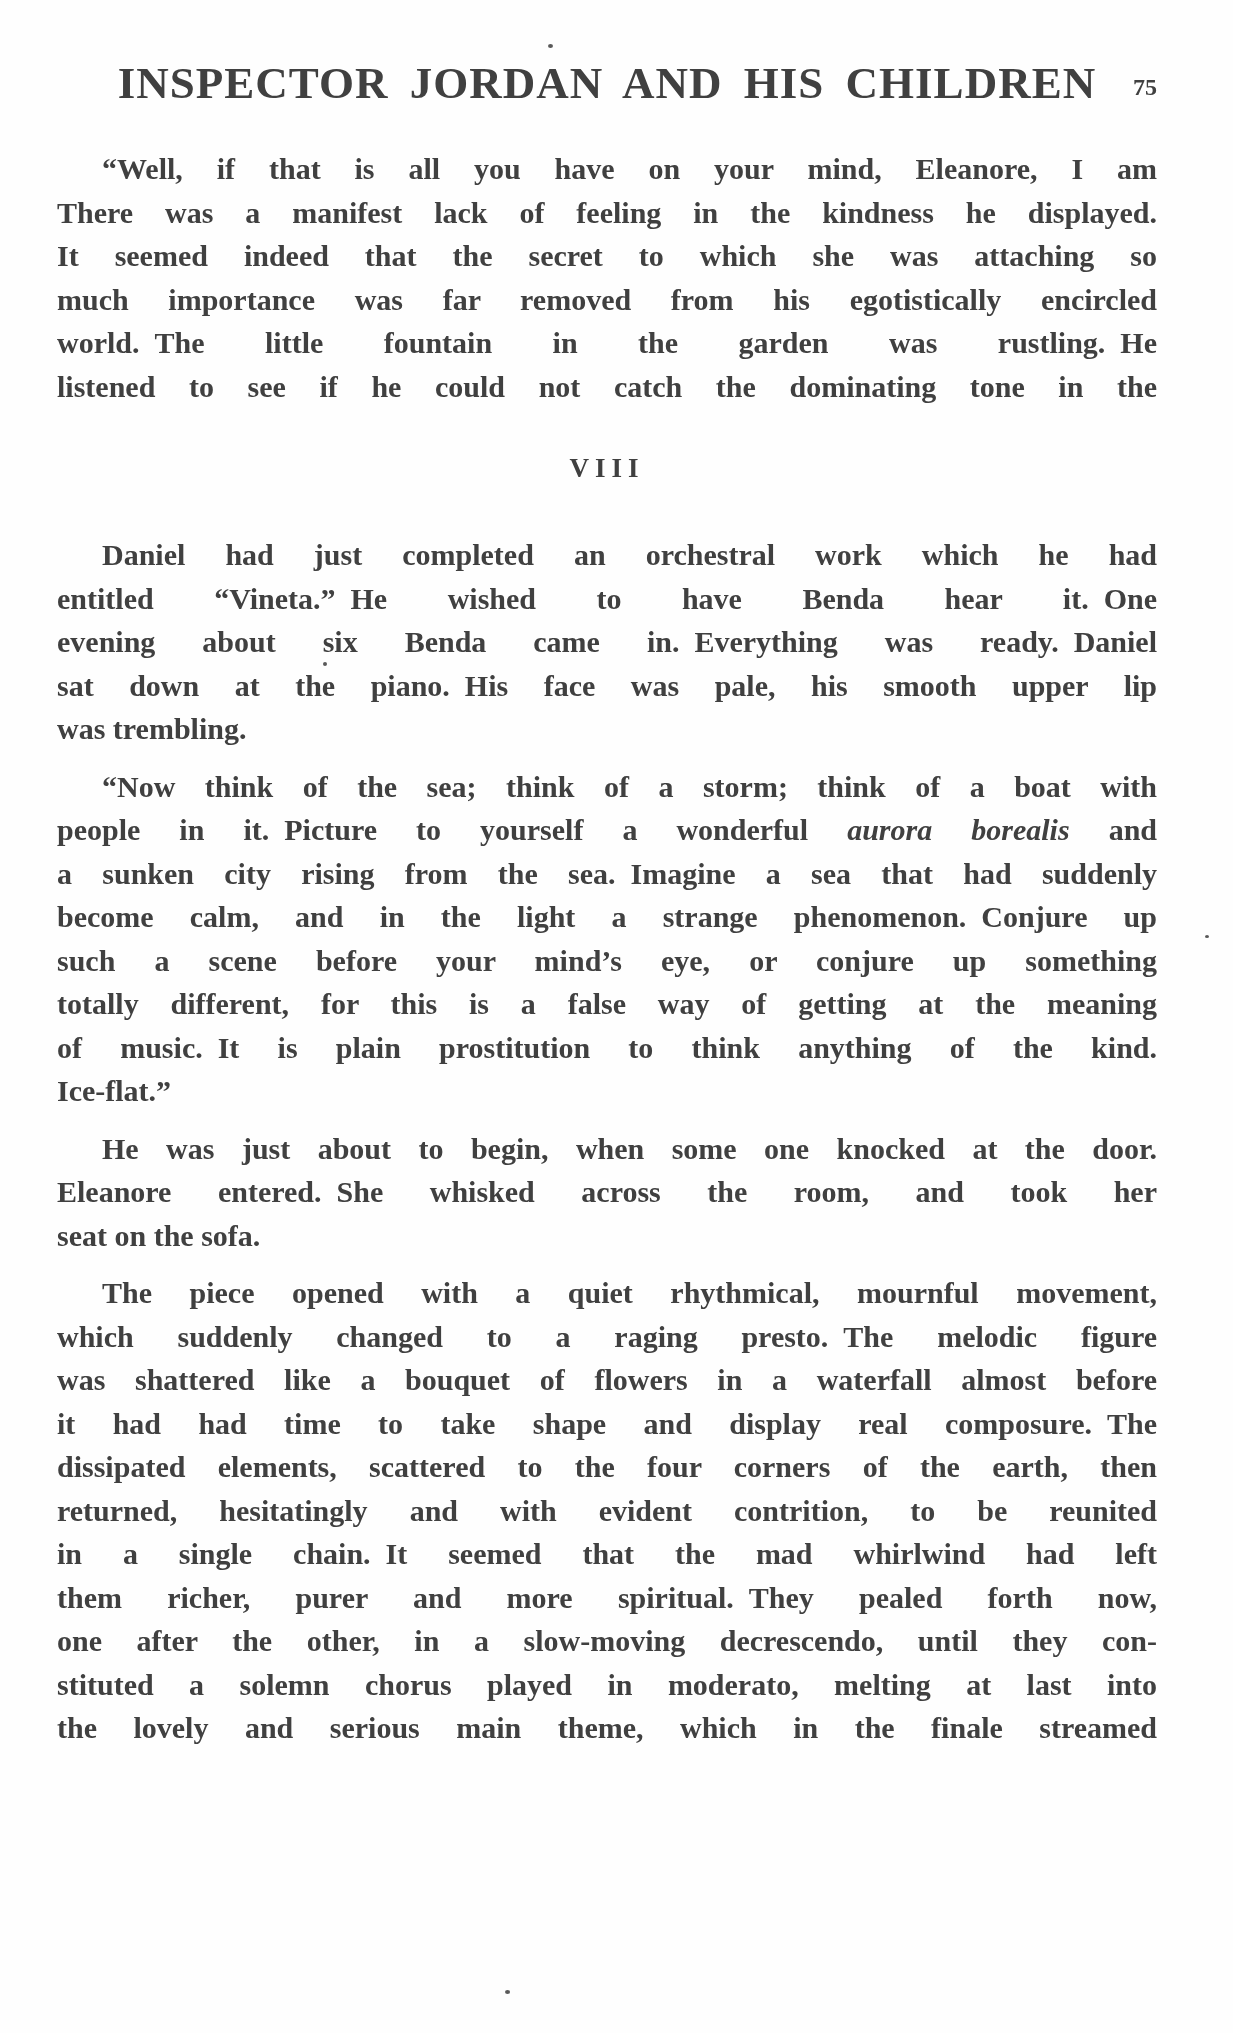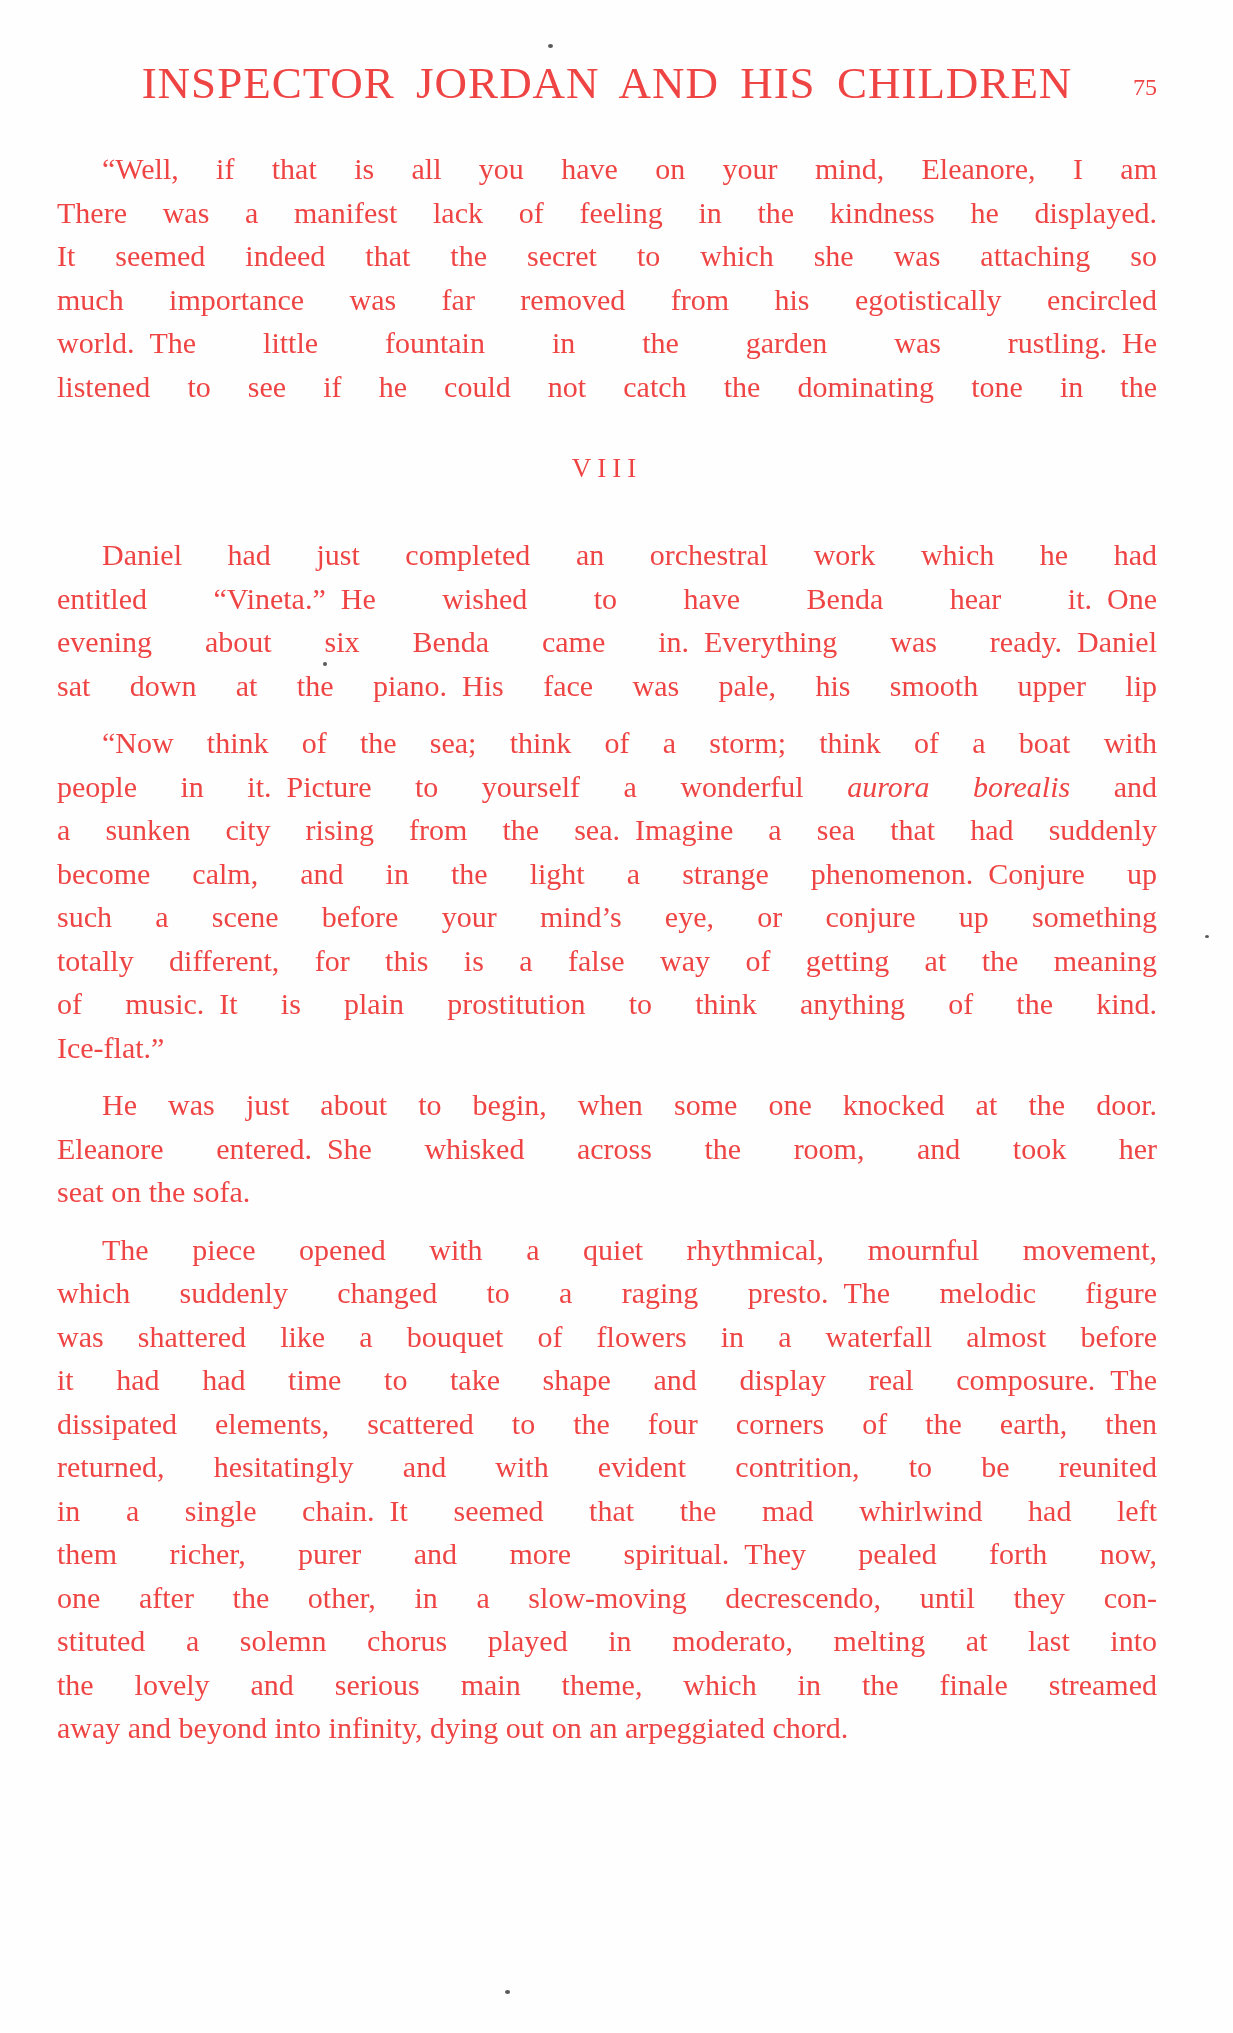--- a/index.html
+++ b/index.html
@@ -6,22 +6,23 @@
   html, body { margin: 0; padding: 0; }
   body {
     width: 1233px; height: 2033px;
     background: #ffffff;
     font-family: "Liberation Serif", "DejaVu Serif", serif;
   }
   .page {
     position: relative;
     width: 1233px; height: 2033px;
     background: #fefefe;
-    color: #ef4444;
+    color: #404040;
     overflow: hidden;
+    font-weight: bold;
   }
   .running-head {
     position: absolute;
     left: 57px; top: 61px;
     width: 1100px; height: 52px;
   }
   .head-title {
     text-align: center;
     font-size: 45px;
     line-height: 45px;
@@ -90,20 +91,21 @@
         <div class="line">much importance was far removed from his egotistically encircled</div>
         <div class="line">world. The little fountain in the garden was rustling. He</div>
         <div class="line">listened to see if he could not catch the dominating tone in the</div>
       </div>
       <div class="section-heading">VIII</div>
       <div class="paragraph">
         <div class="line para-first">Daniel had just completed an orchestral work which he had</div>
         <div class="line">entitled “Vineta.” He wished to have Benda hear it. One</div>
         <div class="line">evening about six Benda came in. Everything was ready. Daniel</div>
         <div class="line">sat down at the piano. His face was pale, his smooth upper lip</div>
+        <div class="line para-last">was trembling.</div>
       </div>
       <div class="paragraph">
         <div class="line para-first">“Now think of the sea; think of a storm; think of a boat with</div>
         <div class="line"><span>people in it. Picture to yourself a wonderful </span><span class="italic">aurora borealis</span><span> and</span></div>
         <div class="line">a sunken city rising from the sea. Imagine a sea that had suddenly</div>
         <div class="line">become calm, and in the light a strange phenomenon. Conjure up</div>
         <div class="line">such a scene before your mind’s eye, or conjure up something</div>
         <div class="line">totally different, for this is a false way of getting at the meaning</div>
         <div class="line">of music. It is plain prostitution to think anything of the kind.</div>
         <div class="line para-last">Ice-flat.”</div>
@@ -118,21 +120,20 @@
         <div class="line">which suddenly changed to a raging presto. The melodic figure</div>
         <div class="line">was shattered like a bouquet of flowers in a waterfall almost before</div>
         <div class="line">it had had time to take shape and display real composure. The</div>
         <div class="line">dissipated elements, scattered to the four corners of the earth, then</div>
         <div class="line">returned, hesitatingly and with evident contrition, to be reunited</div>
         <div class="line">in a single chain. It seemed that the mad whirlwind had left</div>
         <div class="line">them richer, purer and more spiritual. They pealed forth now,</div>
         <div class="line">one after the other, in a slow-moving decrescendo, until they con-</div>
         <div class="line">stituted a solemn chorus played in moderato, melting at last into</div>
         <div class="line">the lovely and serious main theme, which in the finale streamed</div>
-        <div class="line para-last">away and beyond into infinity, dying out on an arpeggiated chord.</div>
       </div>
     </div>
 
   <div class="speck speck-1"></div>
   <div class="speck speck-2"></div>
   <div class="speck speck-3"></div>
   <div class="speck speck-4"></div>
 
 </div>
 

